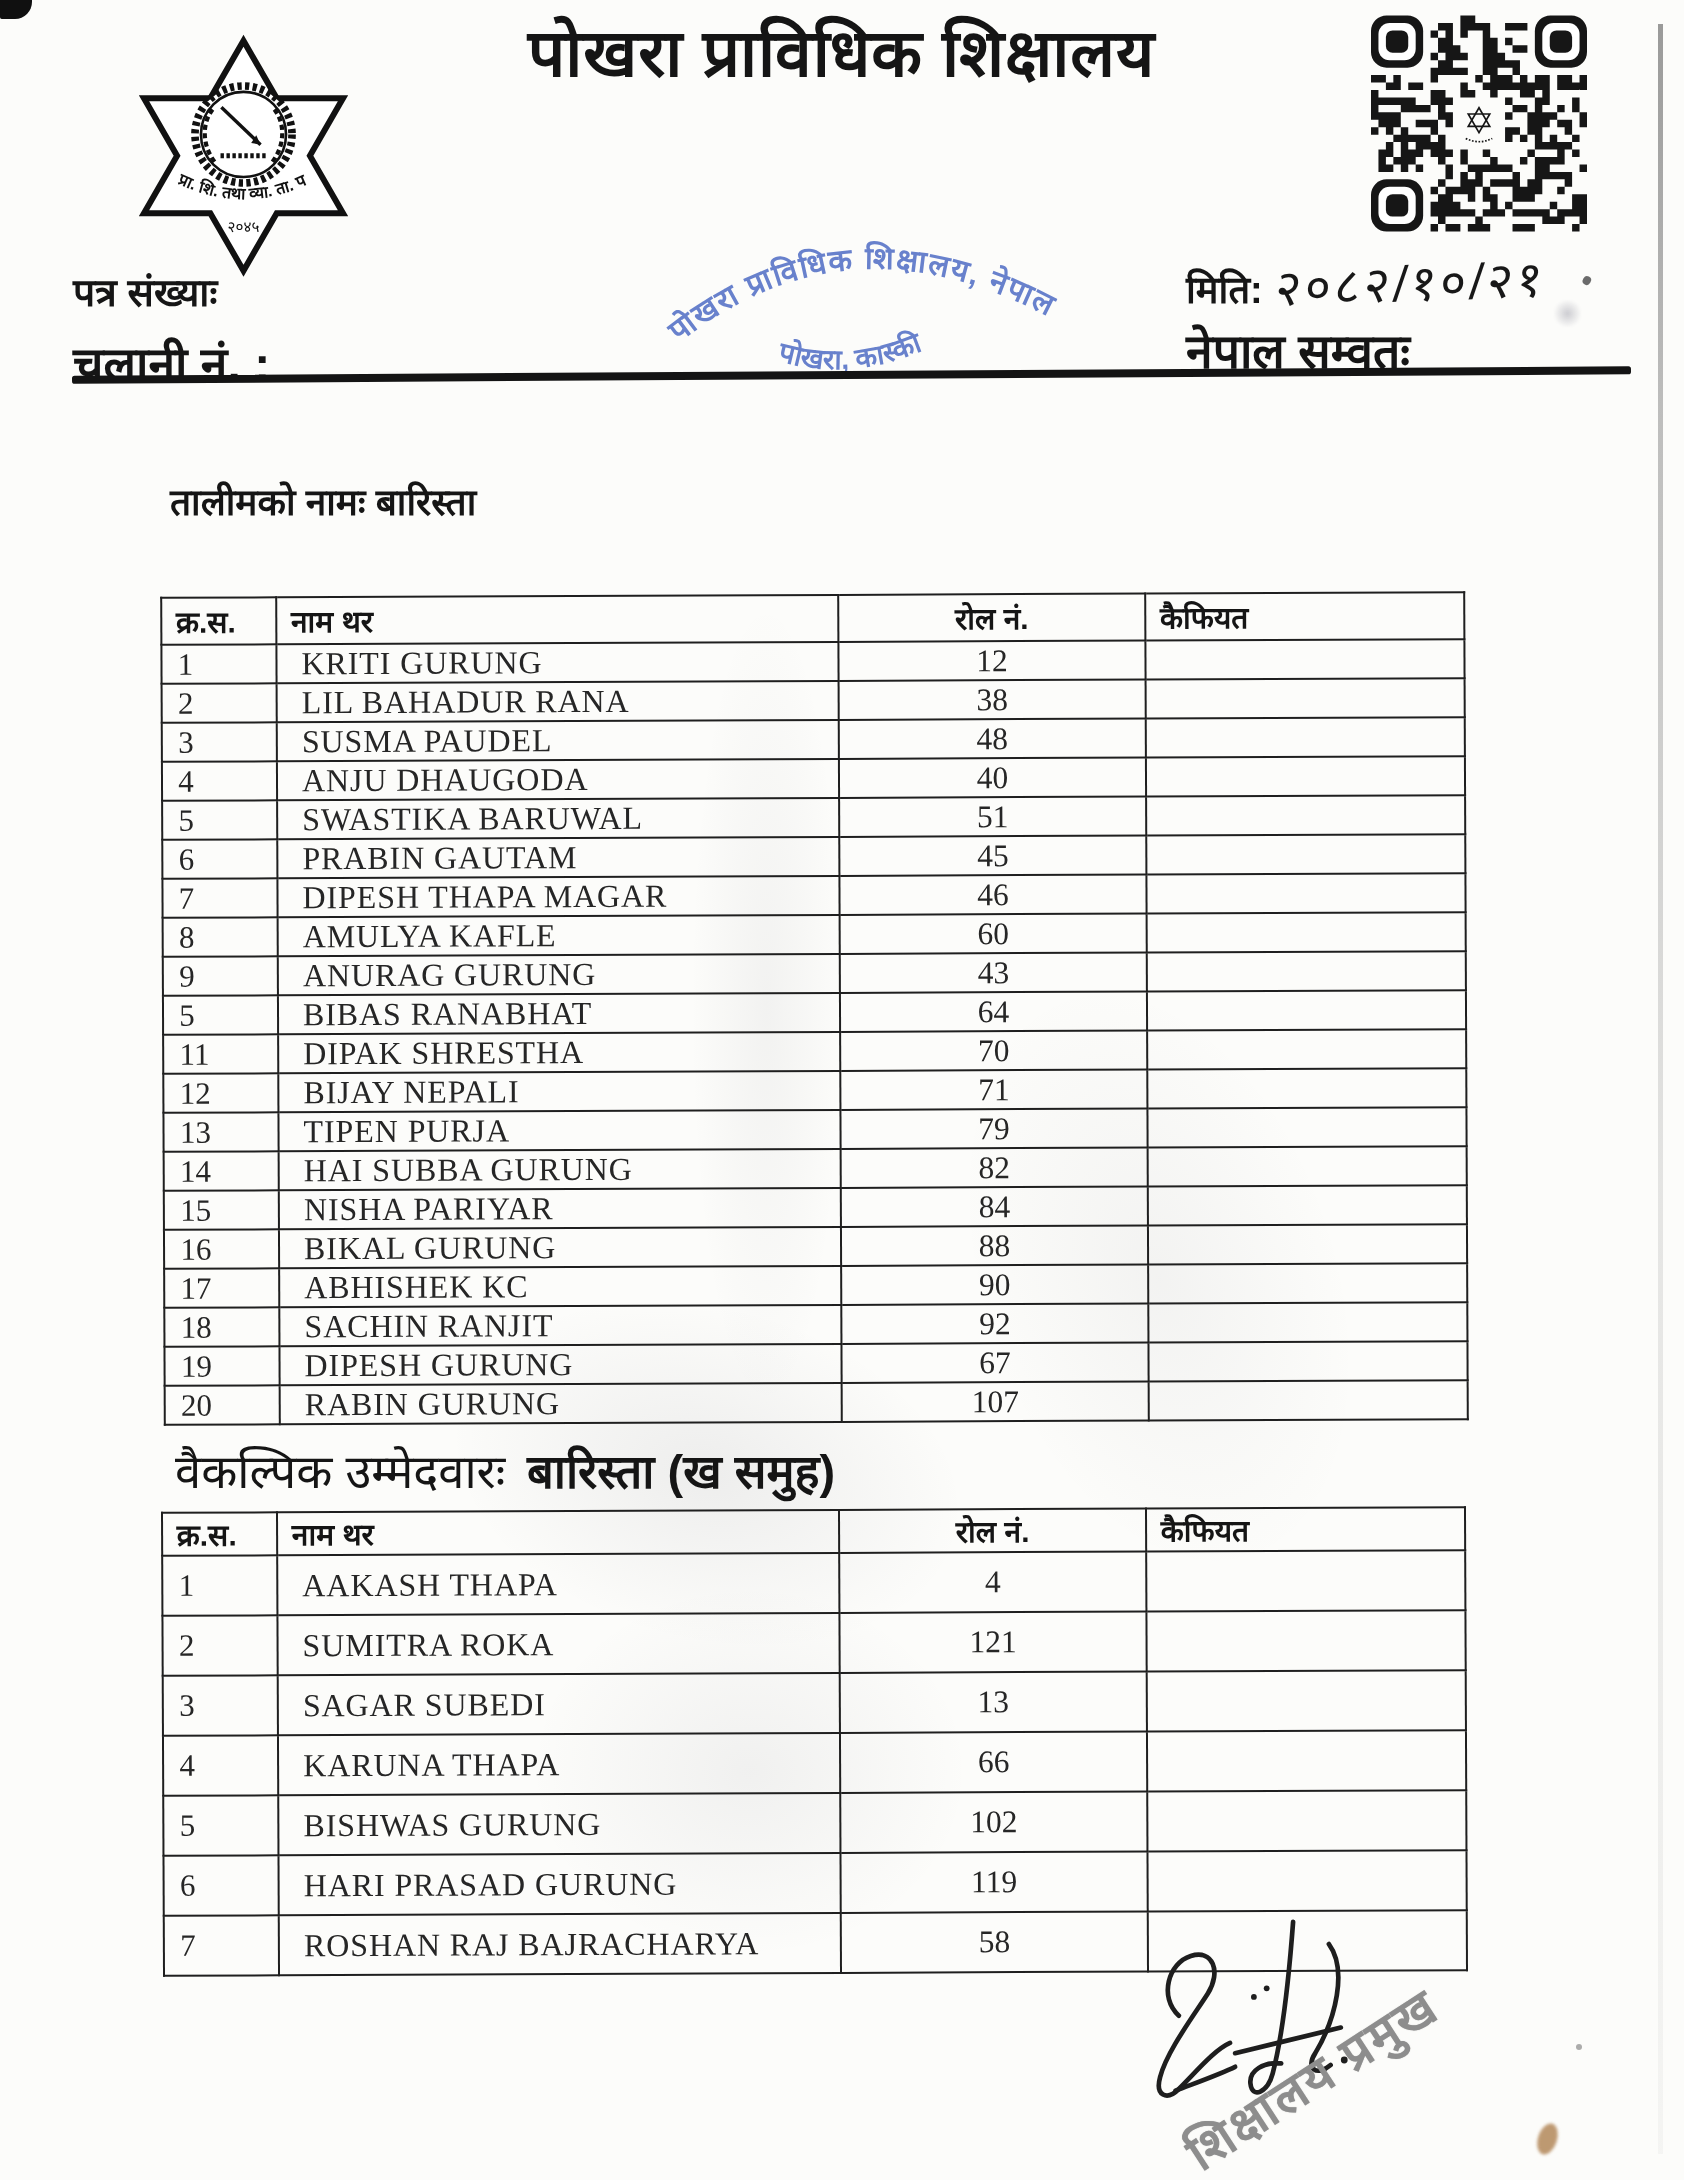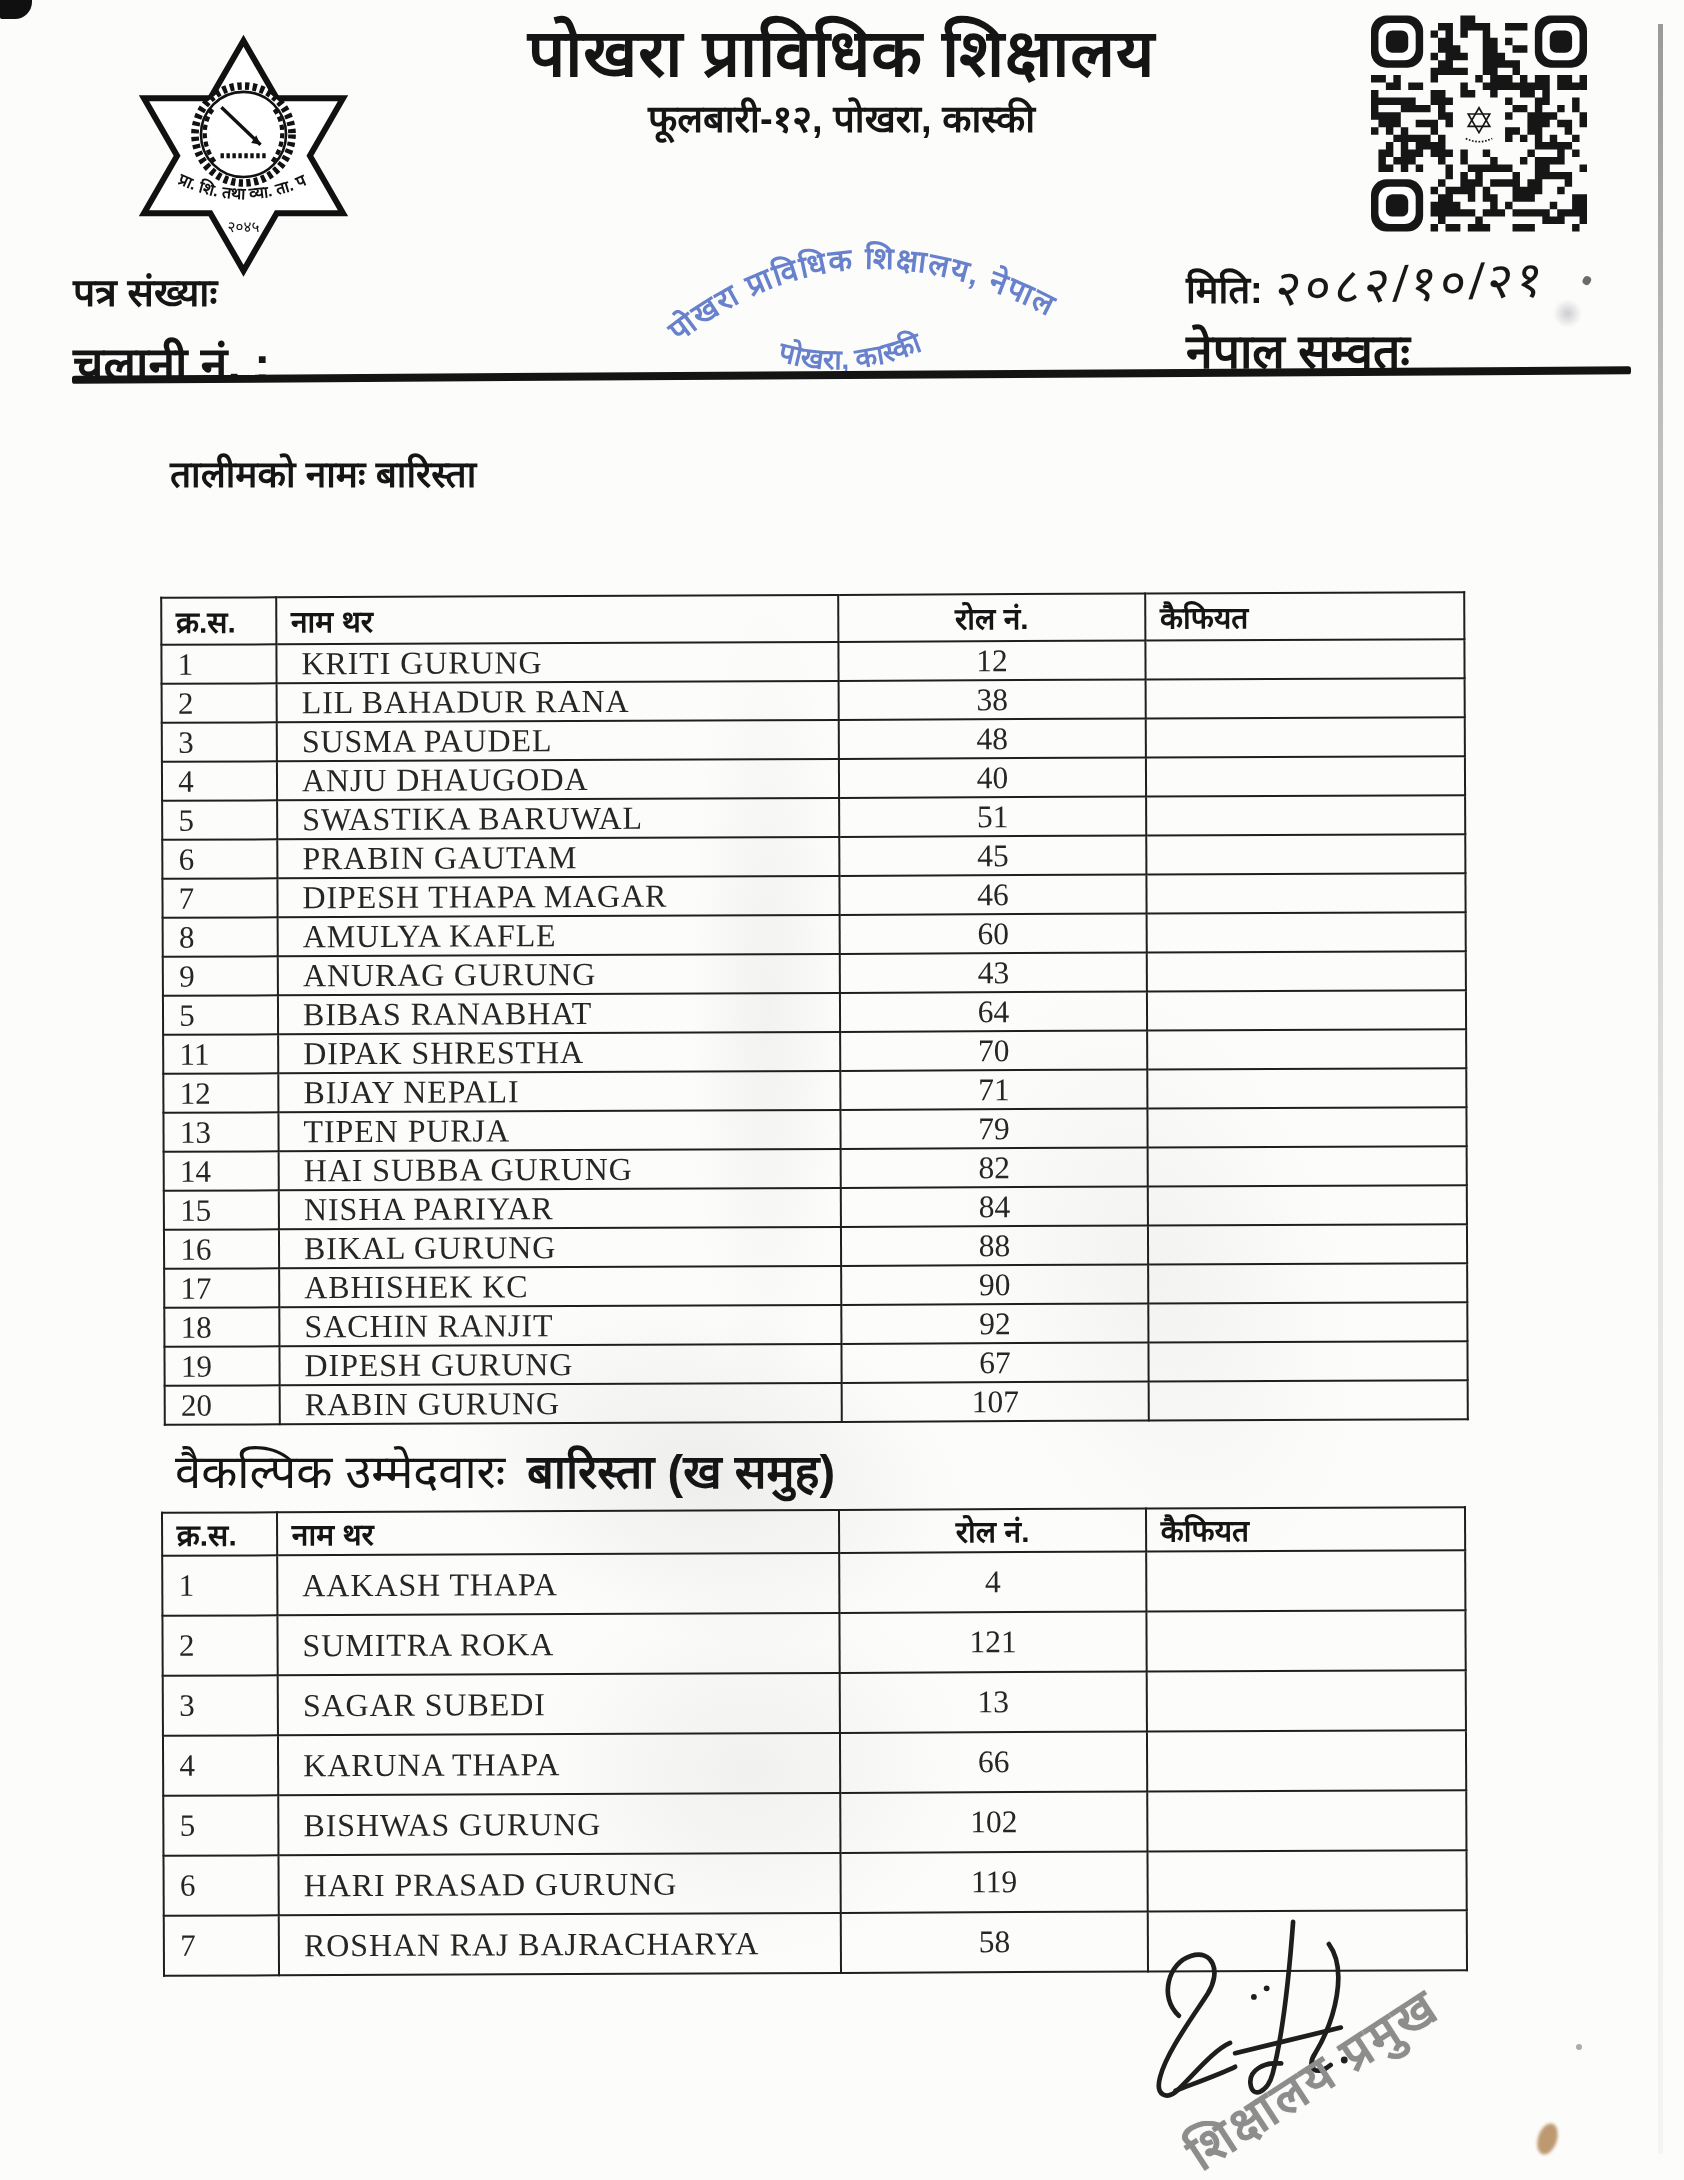--- a/index.html
+++ b/index.html
@@ -39,21 +39,21 @@
 
   .letter-no{position:absolute;left:73px;top:264px;font-size:39px;font-weight:bold;}
   .dispatch-no{position:absolute;left:73px;top:330px;font-size:48px;font-weight:bold;}
   .date-row{position:absolute;left:1186px;top:250px;font-size:38px;font-weight:bold;white-space:nowrap;}
   .date-value{display:inline-block;font-size:50px;font-weight:normal;margin-left:13.6px;
     transform:skewX(-6deg) rotate(-2deg);position:relative;top:-1.7px;letter-spacing:3.4px;color:#181818;}
   .nepal-sambat{position:absolute;left:1186px;top:317px;font-size:48px;font-weight:bold;}
   .rule{position:absolute;left:72px;top:371px;width:1559px;height:7.7px;background:#141414;transform:rotate(-0.35deg);border-radius:2.6px;}
 
   
-  .training-name{position:absolute;left:170px;top:447px;font-size:37px;font-weight:bold;}
+  .training-name{position:absolute;left:170px;top:475px;font-size:37px;font-weight:bold;}
   .successful-line{position:absolute;left:170px;top:534px;font-size:35px;}
   .successful-line .lbl{font-weight:normal;}
   .successful-line .det{font-weight:bold;margin-left:8.5px;}
   .alt-line{position:absolute;left:175px;top:1438px;font-size:47px;}
   .alt-line .lbl{font-weight:normal;}
   .alt-line .det{font-weight:bold;margin-left:8.5px;}
 
   
   .tbl{position:absolute;left:162px;width:1303px;border-collapse:collapse;table-layout:fixed;transform:rotate(-0.25deg);}
   .tbl1{top:594px;}
@@ -109,21 +109,20 @@
       <path id="logo-arc" d="M56,172 Q140,216 224,172" fill="none"></path>
       <text font-size="19" font-weight="bold" fill="#111111" font-family="Liberation Sans, sans-serif">
         <textPath href="#logo-arc" startOffset="4%">प्रा. शि. तथा व्या. ता. प</textPath>
       </text>
       <text x="140" y="232" text-anchor="middle" font-size="18" fill="#111111" font-family="Liberation Sans, sans-serif">२०४५</text>
     </svg>
   </div>
 
   <div class="head-center">
     <div class="school-name">पोखरा प्राविधिक शिक्षालय</div>
-    <div class="address">फूलबारी-१२, पोखरा, कास्की</div>
   </div>
 
   <div class="qr" id="qr-code"><svg viewBox="0 0 261 261" width="100%" height="100%">
         <path d="M108 0h9v9h-9zM117 0h9v9h-9zM81 9h9v9h-9zM90 9h9v9h-9zM108 9h9v9h-9zM117 9h9v9h-9zM126 9h9v9h-9zM135 9h9v9h-9zM162 9h9v9h-9zM171 9h9v9h-9zM180 9h9v9h-9zM72 18h9v9h-9zM90 18h9v9h-9zM108 18h9v9h-9zM135 18h9v9h-9zM81 27h9v9h-9zM90 27h9v9h-9zM135 27h9v9h-9zM144 27h9v9h-9zM162 27h9v9h-9zM81 36h9v9h-9zM90 36h9v9h-9zM99 36h9v9h-9zM135 36h9v9h-9zM144 36h9v9h-9zM171 36h9v9h-9zM180 36h9v9h-9zM72 45h9v9h-9zM90 45h9v9h-9zM99 45h9v9h-9zM108 45h9v9h-9zM135 45h9v9h-9zM144 45h9v9h-9zM153 45h9v9h-9zM81 54h9v9h-9zM90 54h9v9h-9zM135 54h9v9h-9zM144 54h9v9h-9zM153 54h9v9h-9zM162 54h9v9h-9zM171 54h9v9h-9zM72 63h9v9h-9zM81 63h9v9h-9zM90 63h9v9h-9zM99 63h9v9h-9zM108 63h9v9h-9zM135 63h9v9h-9zM144 63h9v9h-9zM171 63h9v9h-9zM0 72h9v9h-9zM9 72h9v9h-9zM27 72h9v9h-9zM72 72h9v9h-9zM126 72h9v9h-9zM144 72h9v9h-9zM153 72h9v9h-9zM162 72h9v9h-9zM180 72h9v9h-9zM198 72h9v9h-9zM207 72h9v9h-9zM225 72h9v9h-9zM234 72h9v9h-9zM252 72h9v9h-9zM18 81h9v9h-9zM27 81h9v9h-9zM45 81h9v9h-9zM54 81h9v9h-9zM108 81h9v9h-9zM135 81h9v9h-9zM144 81h9v9h-9zM153 81h9v9h-9zM162 81h9v9h-9zM171 81h9v9h-9zM180 81h9v9h-9zM189 81h9v9h-9zM198 81h9v9h-9zM207 81h9v9h-9zM225 81h9v9h-9zM234 81h9v9h-9zM243 81h9v9h-9zM252 81h9v9h-9zM0 90h9v9h-9zM72 90h9v9h-9zM81 90h9v9h-9zM108 90h9v9h-9zM117 90h9v9h-9zM144 90h9v9h-9zM180 90h9v9h-9zM189 90h9v9h-9zM207 90h9v9h-9zM0 99h9v9h-9zM9 99h9v9h-9zM18 99h9v9h-9zM27 99h9v9h-9zM36 99h9v9h-9zM45 99h9v9h-9zM72 99h9v9h-9zM81 99h9v9h-9zM90 99h9v9h-9zM162 99h9v9h-9zM198 99h9v9h-9zM207 99h9v9h-9zM243 99h9v9h-9zM0 108h9v9h-9zM36 108h9v9h-9zM45 108h9v9h-9zM54 108h9v9h-9zM63 108h9v9h-9zM81 108h9v9h-9zM171 108h9v9h-9zM180 108h9v9h-9zM198 108h9v9h-9zM225 108h9v9h-9zM243 108h9v9h-9zM0 117h9v9h-9zM9 117h9v9h-9zM18 117h9v9h-9zM27 117h9v9h-9zM81 117h9v9h-9zM90 117h9v9h-9zM162 117h9v9h-9zM189 117h9v9h-9zM198 117h9v9h-9zM207 117h9v9h-9zM216 117h9v9h-9zM252 117h9v9h-9zM9 126h9v9h-9zM18 126h9v9h-9zM27 126h9v9h-9zM54 126h9v9h-9zM63 126h9v9h-9zM72 126h9v9h-9zM90 126h9v9h-9zM189 126h9v9h-9zM198 126h9v9h-9zM207 126h9v9h-9zM225 126h9v9h-9zM234 126h9v9h-9zM252 126h9v9h-9zM0 135h9v9h-9zM18 135h9v9h-9zM36 135h9v9h-9zM72 135h9v9h-9zM162 135h9v9h-9zM171 135h9v9h-9zM189 135h9v9h-9zM198 135h9v9h-9zM234 135h9v9h-9zM27 144h9v9h-9zM36 144h9v9h-9zM45 144h9v9h-9zM54 144h9v9h-9zM63 144h9v9h-9zM81 144h9v9h-9zM162 144h9v9h-9zM180 144h9v9h-9zM198 144h9v9h-9zM216 144h9v9h-9zM243 144h9v9h-9zM18 153h9v9h-9zM36 153h9v9h-9zM54 153h9v9h-9zM63 153h9v9h-9zM72 153h9v9h-9zM81 153h9v9h-9zM198 153h9v9h-9zM207 153h9v9h-9zM216 153h9v9h-9zM225 153h9v9h-9zM234 153h9v9h-9zM9 162h9v9h-9zM18 162h9v9h-9zM36 162h9v9h-9zM45 162h9v9h-9zM54 162h9v9h-9zM72 162h9v9h-9zM81 162h9v9h-9zM90 162h9v9h-9zM108 162h9v9h-9zM135 162h9v9h-9zM189 162h9v9h-9zM225 162h9v9h-9zM243 162h9v9h-9zM9 171h9v9h-9zM27 171h9v9h-9zM36 171h9v9h-9zM45 171h9v9h-9zM81 171h9v9h-9zM108 171h9v9h-9zM144 171h9v9h-9zM180 171h9v9h-9zM198 171h9v9h-9zM207 171h9v9h-9zM216 171h9v9h-9zM225 171h9v9h-9zM9 180h9v9h-9zM18 180h9v9h-9zM36 180h9v9h-9zM54 180h9v9h-9zM90 180h9v9h-9zM117 180h9v9h-9zM126 180h9v9h-9zM135 180h9v9h-9zM144 180h9v9h-9zM153 180h9v9h-9zM162 180h9v9h-9zM198 180h9v9h-9zM207 180h9v9h-9zM252 180h9v9h-9zM90 189h9v9h-9zM108 189h9v9h-9zM126 189h9v9h-9zM171 189h9v9h-9zM198 189h9v9h-9zM207 189h9v9h-9zM216 189h9v9h-9zM225 189h9v9h-9zM234 189h9v9h-9zM81 198h9v9h-9zM108 198h9v9h-9zM117 198h9v9h-9zM126 198h9v9h-9zM144 198h9v9h-9zM153 198h9v9h-9zM162 198h9v9h-9zM171 198h9v9h-9zM189 198h9v9h-9zM198 198h9v9h-9zM234 198h9v9h-9zM72 207h9v9h-9zM90 207h9v9h-9zM99 207h9v9h-9zM108 207h9v9h-9zM117 207h9v9h-9zM135 207h9v9h-9zM171 207h9v9h-9zM180 207h9v9h-9zM189 207h9v9h-9zM198 207h9v9h-9zM225 207h9v9h-9zM81 216h9v9h-9zM90 216h9v9h-9zM117 216h9v9h-9zM135 216h9v9h-9zM144 216h9v9h-9zM171 216h9v9h-9zM180 216h9v9h-9zM189 216h9v9h-9zM243 216h9v9h-9zM252 216h9v9h-9zM72 225h9v9h-9zM81 225h9v9h-9zM90 225h9v9h-9zM99 225h9v9h-9zM144 225h9v9h-9zM162 225h9v9h-9zM216 225h9v9h-9zM243 225h9v9h-9zM252 225h9v9h-9zM72 234h9v9h-9zM81 234h9v9h-9zM90 234h9v9h-9zM99 234h9v9h-9zM108 234h9v9h-9zM117 234h9v9h-9zM135 234h9v9h-9zM144 234h9v9h-9zM153 234h9v9h-9zM171 234h9v9h-9zM180 234h9v9h-9zM189 234h9v9h-9zM198 234h9v9h-9zM207 234h9v9h-9zM225 234h9v9h-9zM234 234h9v9h-9zM243 234h9v9h-9zM252 234h9v9h-9zM81 243h9v9h-9zM126 243h9v9h-9zM207 243h9v9h-9zM216 243h9v9h-9zM225 243h9v9h-9zM252 243h9v9h-9zM72 252h9v9h-9zM90 252h9v9h-9zM99 252h9v9h-9zM117 252h9v9h-9zM126 252h9v9h-9zM135 252h9v9h-9zM171 252h9v9h-9zM180 252h9v9h-9zM189 252h9v9h-9zM243 252h9v9h-9z" fill="#161616"></path>
         <rect x="0" y="0" width="63" height="63" rx="18.900000000000002" fill="#161616"></rect>
         <rect x="9" y="9" width="45" height="45" rx="13.5" fill="#ffffff"></rect>
         <rect x="18" y="18" width="27" height="27" rx="8.1" fill="#161616"></rect>
         <rect x="198" y="0" width="63" height="63" rx="18.900000000000002" fill="#161616"></rect>
         <rect x="207" y="9" width="45" height="45" rx="13.5" fill="#ffffff"></rect>
         <rect x="216" y="18" width="27" height="27" rx="8.1" fill="#161616"></rect>

